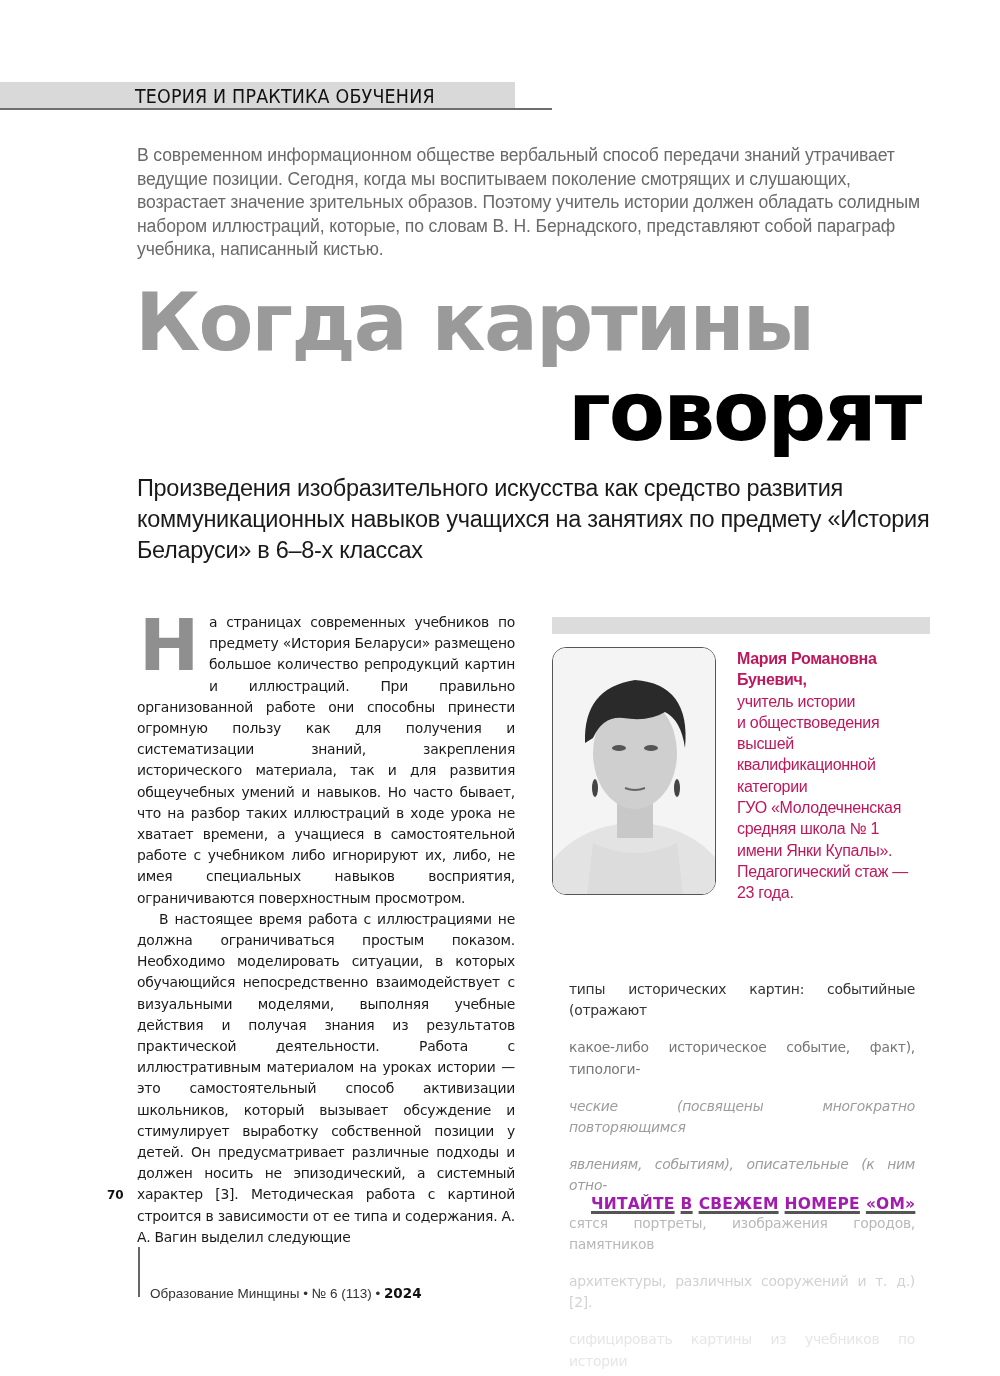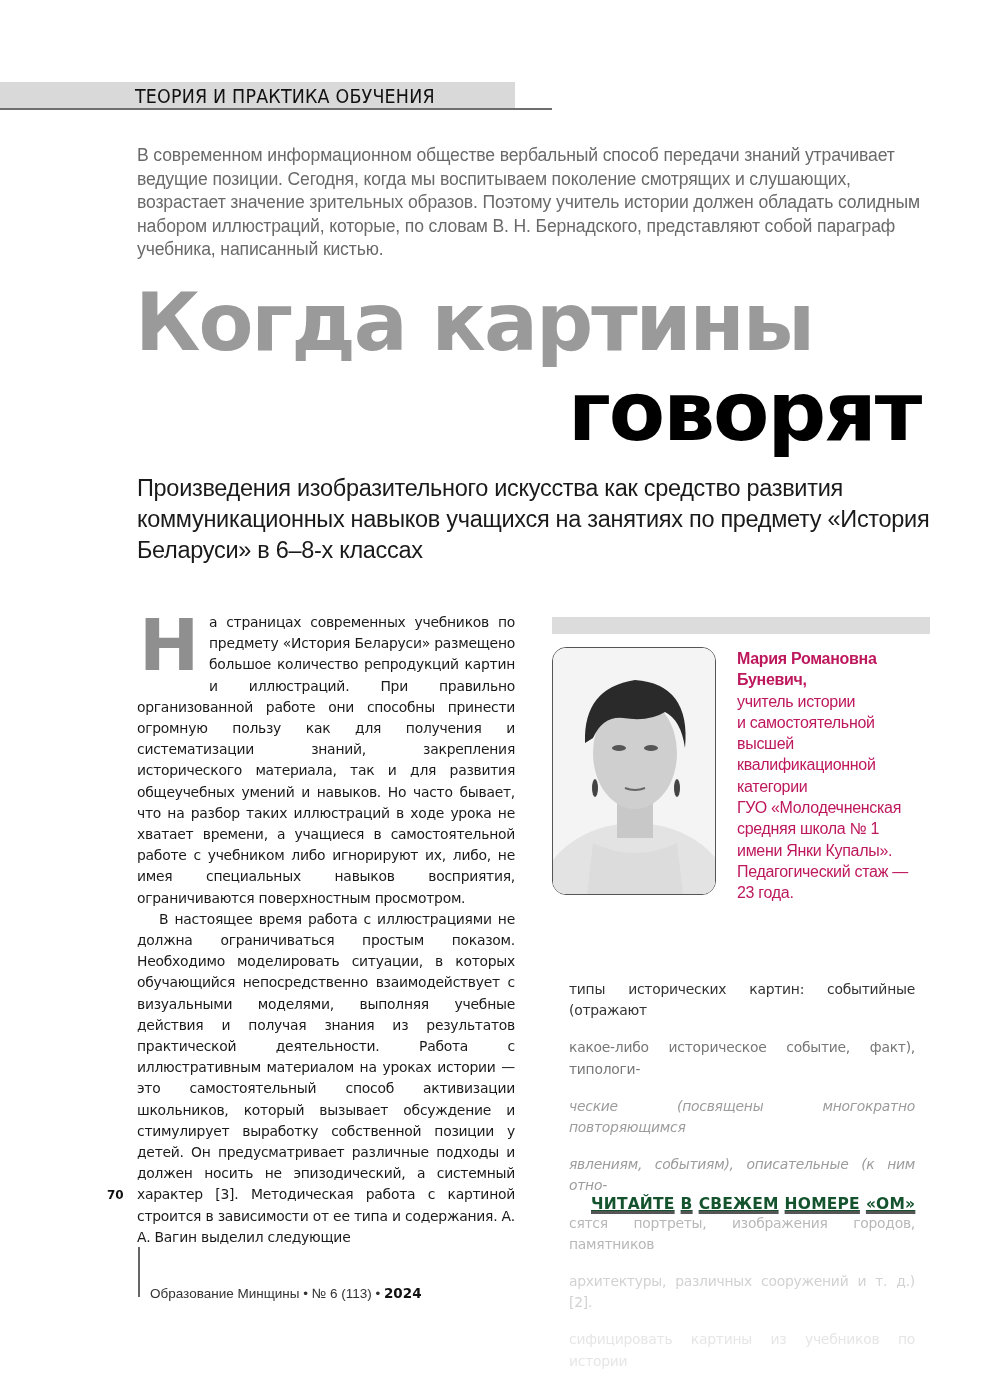--- a/index.html
+++ b/index.html
@@ -44,21 +44,21 @@
   .col-right p { margin: 16px; }
   .fade-1 { color: #333; }
   .fade-2 { color: #777; }
   .fade-3 { color: #9c9c9c; font-style: italic; }
   .fade-4 { color: #b8b8b8; }
   .fade-5 { color: #d2d2d2; }
   .fade-6 { color: #e6e6e6; }
   .fade-7 { color: #f1f1f1; }
 
   .cta { position: absolute; left: 591px; top: 1195px; font-family: "DejaVu Sans", sans-serif; font-weight: bold;
-         font-size: 15.5px; color: #14532d; letter-spacing: 0.2px; white-space: nowrap; text-decoration: underline; }
+         font-size: 15.5px; color: #a21caf; letter-spacing: 0.2px; white-space: nowrap; }
   .cta span { text-decoration: underline; text-decoration-thickness: 3px; text-underline-offset: 2px;
               text-decoration-color: #555; margin-right: 6px; }
 
   .footer-pagenum { position: absolute; left: 107px; top: 1188px; font-family: "DejaVu Sans", sans-serif;
                     font-weight: bold; font-size: 12px; color: #111; }
   .footer-rule { position: absolute; left: 138px; top: 1247px; width: 1.5px; height: 50px; background: #666; }
   .footer-pub { position: absolute; left: 150px; top: 1249px; font-family: "Liberation Sans", sans-serif;
                 font-size: 13.5px; color: #333; white-space: nowrap; margin-top: 36px; }
   .footer-pub b { font-family: "DejaVu Sans", sans-serif; font-weight: bold; color: #111; }
 </style>
@@ -93,21 +93,21 @@
     <ellipse cx="66" cy="100" rx="7" ry="3" fill="#555"></ellipse>
     <ellipse cx="98" cy="100" rx="7" ry="3" fill="#555"></ellipse>
     <path d="M72 140 Q82 144 92 140" stroke="#666" stroke-width="2" fill="none"></path>
     <ellipse cx="42" cy="140" rx="3" ry="9" fill="#444"></ellipse>
     <ellipse cx="124" cy="140" rx="3" ry="9" fill="#444"></ellipse>
   </svg>
 </div>
 <div class="bio">
   <span class="name">Мария Романовна Буневич,</span>
   <div>учитель истории</div>
-  <div>и самостоятельной</div>
+  <div>и обществоведения</div>
   <div>высшей</div>
   <div>квалификационной</div>
   <div>категории</div>
   <div>ГУО «Молодечненская</div>
   <div>средняя школа № 1</div>
   <div>имени Янки Купалы».</div>
   <div>Педагогический стаж —</div>
   <div>23 года.</div>
 </div>
 

